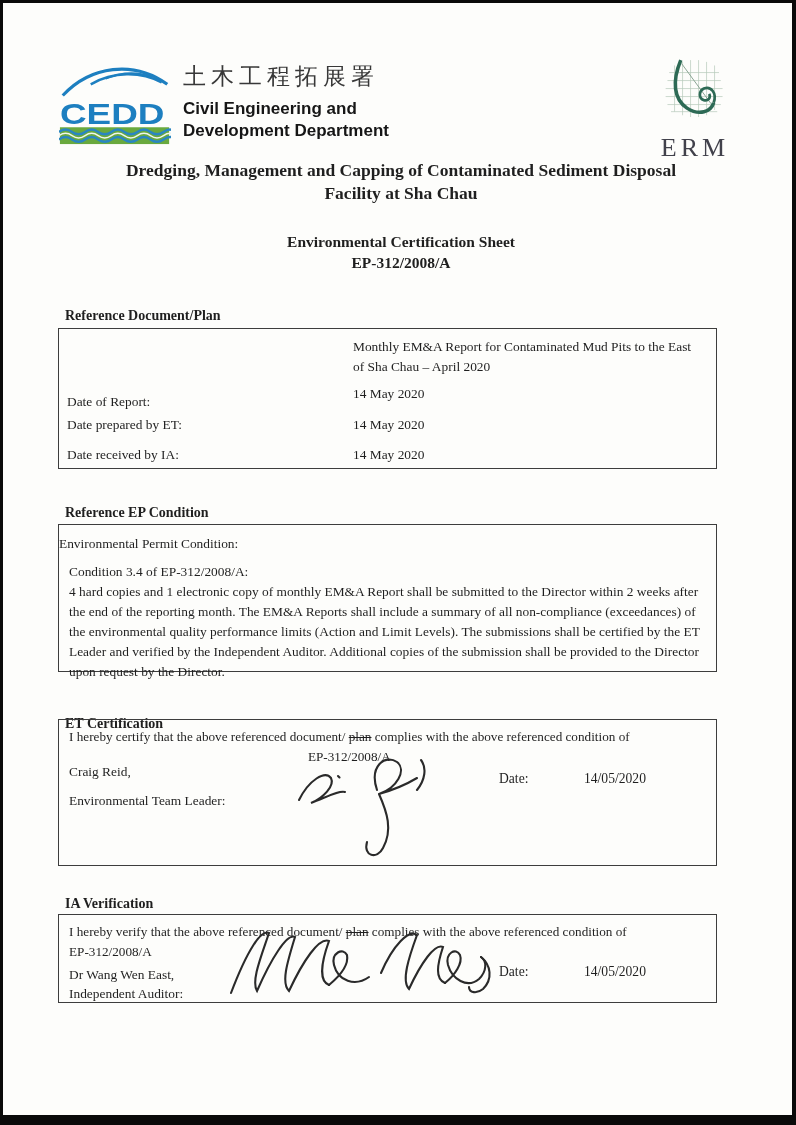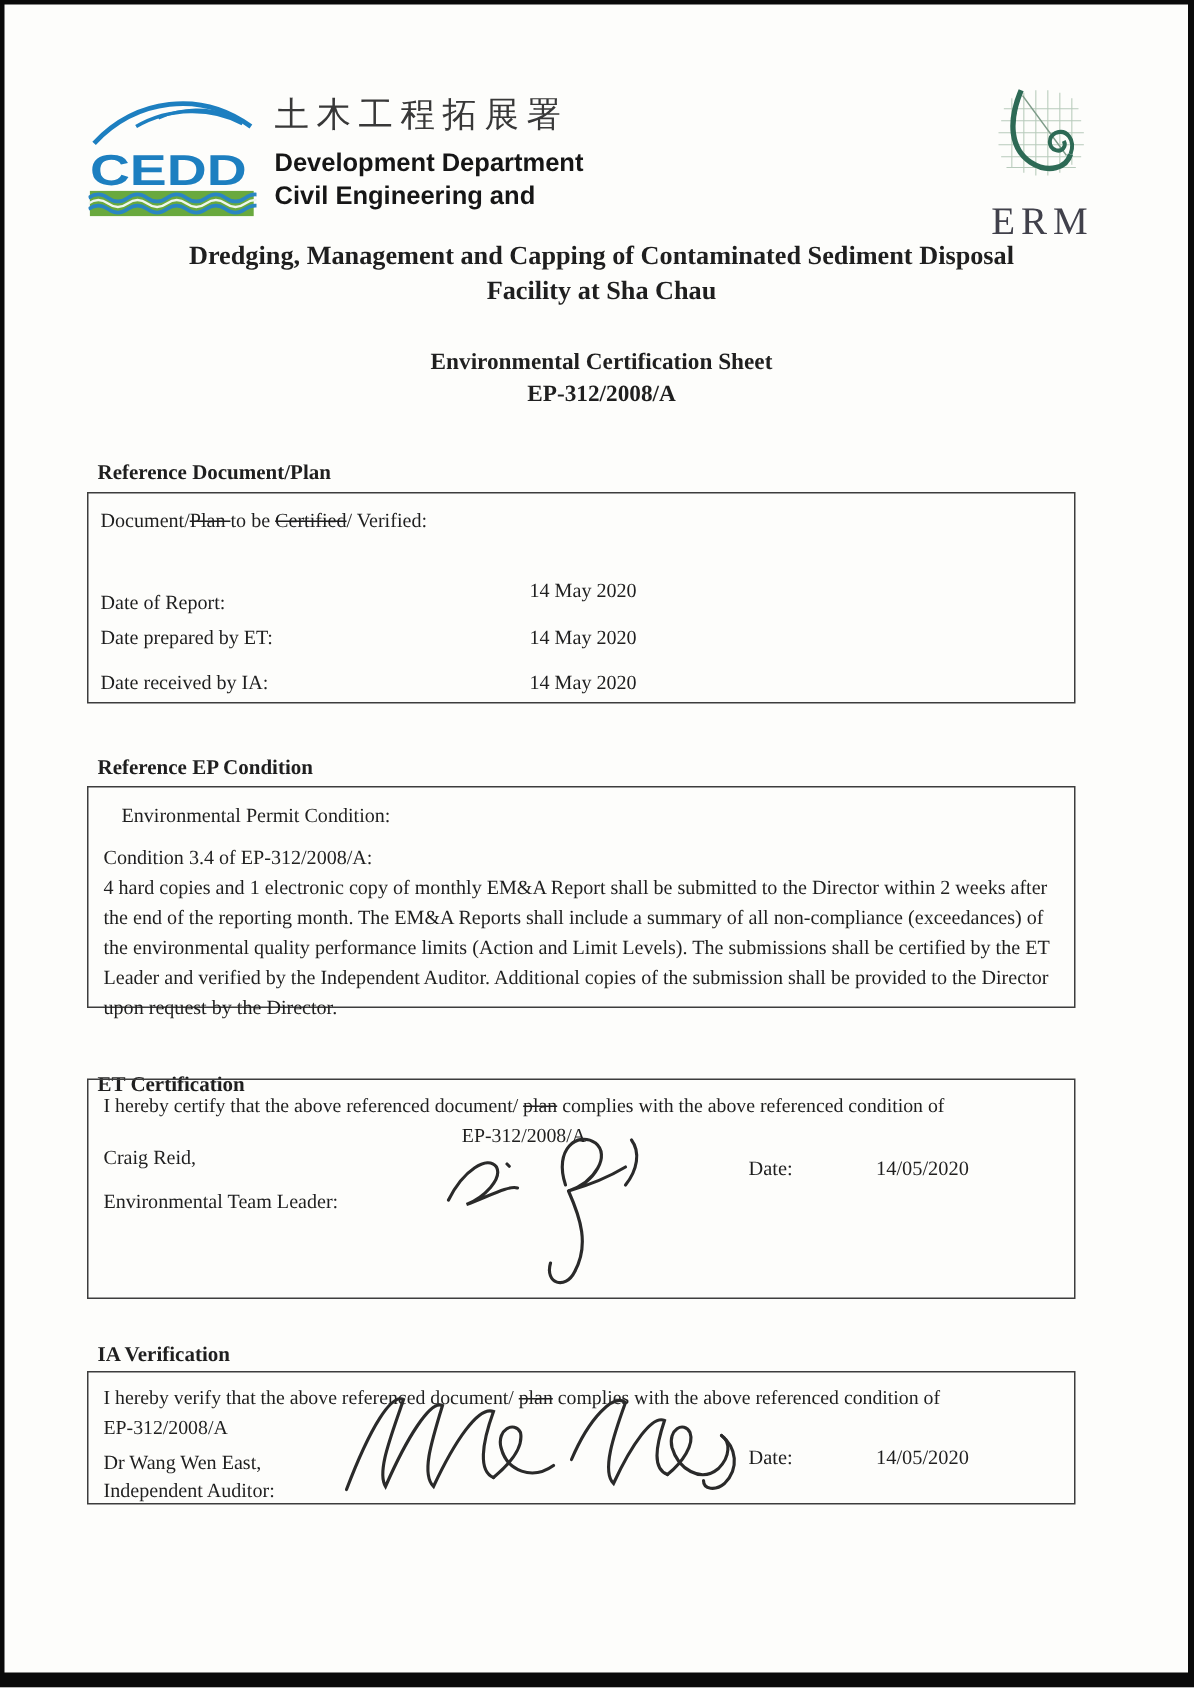--- a/index.html
+++ b/index.html
@@ -53,22 +53,22 @@
       <path d="M50,22 C68,14 86,15 100,20" fill="none" stroke="#1d7fc0" stroke-width="2"></path>
       <text x="1" y="70" font-family="Liberation Sans, sans-serif" font-weight="bold" font-size="31" fill="#1d7fc0" textLength="112" lengthAdjust="spacingAndGlyphs">CEDD</text>
       <rect x="1" y="74" width="117" height="18" fill="#69a93e"></rect>
       <path d="M0,79 q7,-5 14,0 t14,0 t14,0 t14,0 t14,0 t14,0 t14,0 t14,0 t14,0" fill="none" stroke="#2a86c2" stroke-width="2.6"></path>
       <path d="M0,87 q7,-5 14,0 t14,0 t14,0 t14,0 t14,0 t14,0 t14,0 t14,0 t14,0" fill="none" stroke="#2a86c2" stroke-width="2.6"></path>
       <path d="M0,83 q7,-5 14,0 t14,0 t14,0 t14,0 t14,0 t14,0 t14,0 t14,0 t14,0" fill="none" stroke="#eef6ee" stroke-width="1.6"></path>
     </svg>
     <div class="cedd-text">
       <div class="cedd-zh">土木工程拓展署</div>
       <div class="cedd-en">
+        <div>Civil Engineering and</div>
         <div>Development Department</div>
-        <div>Civil Engineering and</div>
       </div>
     </div>
   </div>
 
   <div class="erm">
     <svg class="erm-mark" viewBox="0 0 90 90">
       <g stroke="#b7cabb" stroke-width="0.8">
         <line x1="22" y1="14" x2="22" y2="66"></line>
           <line x1="31" y1="10" x2="31" y2="70"></line>
         <line x1="40" y1="8" x2="40" y2="72"></line>
@@ -93,34 +93,32 @@
     <div>Dredging, Management and Capping of Contaminated Sediment Disposal</div>
     <div>Facility at Sha Chau</div>
   </div>
   <div class="doc-subtitle">
     <div>Environmental Certification Sheet</div>
     <div>EP-312/2008/A</div>
   </div>
 
   <div class="sec-heading" style="top:305px">Reference Document/Plan</div>
   <div class="box box1">
-    <div class="cell" style="left:8px; top:8px">
-      <span>Document/</span><span class="struck">Plan </span><span>to be </span><span class="struck">Certified</span><span>/ Verified:</span>
-    </div>
+    <div class="wrapcell" style="left:294px; top:8px; width:352px">Monthly EM&amp;A Report for Contaminated Mud Pits to the East of Sha Chau – April 2020</div>
     <div class="cell" style="left:8px; top:63px">Date of Report:</div>
     <div class="cell" style="left:294px; top:55px">14 May 2020</div>
     <div class="cell" style="left:8px; top:86px">Date prepared by  ET:</div>
     <div class="cell" style="left:294px; top:86px">14 May 2020</div>
     <div class="cell" style="left:8px; top:116px">Date received by IA:</div>
     <div class="cell" style="left:294px; top:116px">14 May 2020</div>
   </div>
 
   <div class="sec-heading" style="top:502px">Reference EP Condition</div>
   <div class="box box2">
-    <div class="cell" style="left:22px; top:9px">Environmental Permit Condition:</div>
+    <div class="cell" style="left:0; top:9px">Environmental Permit Condition:</div>
     <div class="cell" style="left:10px; top:37px">Condition 3.4 of EP-312/2008/A:</div>
     <div class="wrapcell" style="left:10px; top:57px; width:640px">4 hard copies and 1 electronic copy of monthly EM&amp;A Report shall be submitted to the Director within 2 weeks after the end of the reporting month. The EM&amp;A Reports shall include a summary of all non-compliance (exceedances) of the environmental quality performance limits (Action and Limit Levels). The submissions shall be certified by the ET Leader and verified by the Independent Auditor. Additional copies of the submission shall be provided to the Director upon request by the Director.</div>
   </div>
 
   <div class="sec-heading" style="top:713px">ET Certification</div>
   <div class="box box3">
     <div class="statement">
       <span>I hereby certify that the above referenced document/ </span><span class="struck">plan</span><span> complies with the above referenced condition of</span>
       <div>EP-312/2008/A</div>
     </div>

